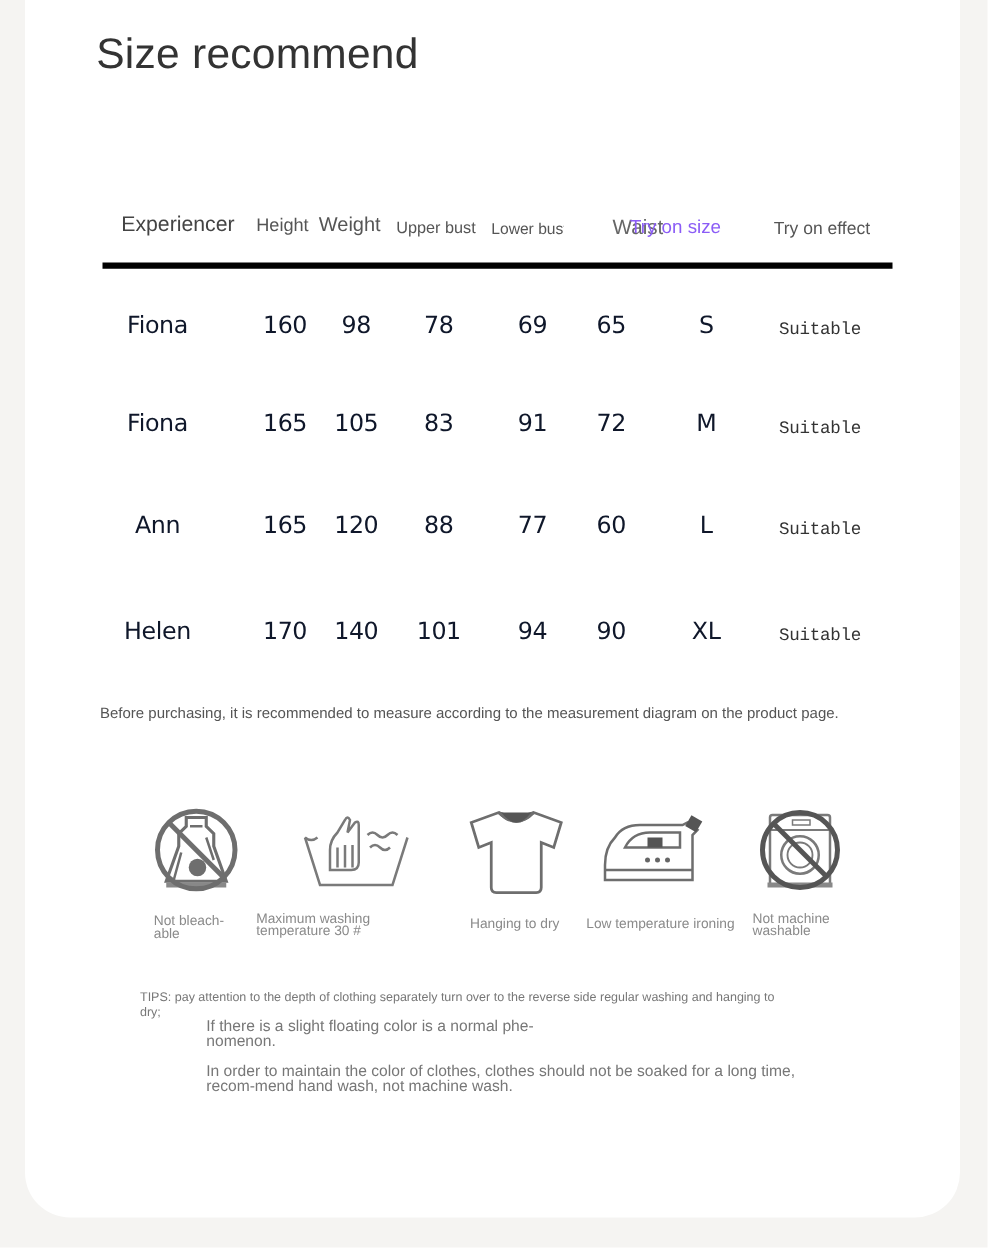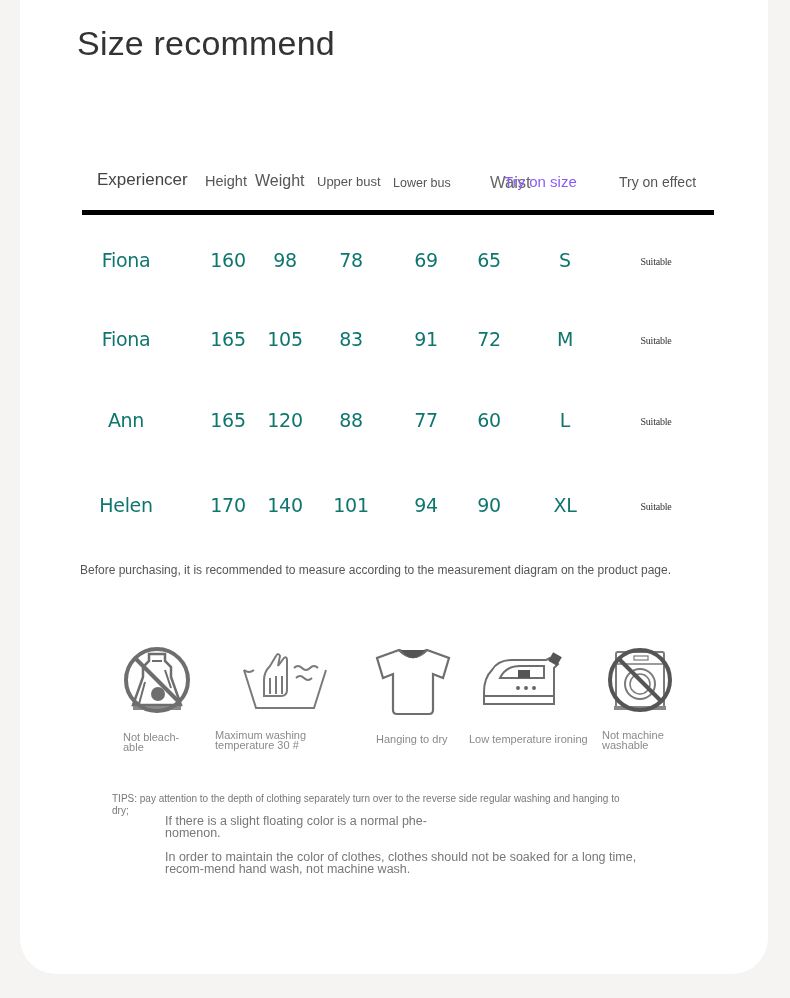--- a/index.html
+++ b/index.html
@@ -22,29 +22,29 @@
     }
     .hdr {
       position: absolute; top: 170px; color: #444;
       white-space: nowrap; line-height: 20px;
     }
     .hdr-line {
       position: absolute; left: 82px; top: 210px;
       width: 632px; height: 5px; background: #000;
     }
     .cell {
-      position: absolute; color: #0f766e; white-space: nowrap;
+      position: absolute; color: #0f172a; white-space: nowrap;
       font-family: "DejaVu Sans", sans-serif;
       font-size: 19px; transform: translateX(-50%);
       letter-spacing: -0.3px;
     }
     .cell.name { font-size: 19px; }
     .cell.eff {
-      font-family: Liberation Serif, serif;
-      font-size: 10px; color: #333; letter-spacing: -0.2px;
+      font-family: Liberation Mono, monospace;
+      font-size: 14px; color: #333; letter-spacing: -0.2px;
     }
     .note {
       position: absolute; left: 80px; top: 563px; width: 600px;
       font-size: 12px; color: #555; line-height: 15px;
     }
     .icon-wrap {
       position: absolute; top: 640px; width: 90px; height: 80px;
       display: flex; align-items: center; justify-content: center;
     }
     .icon-label {
@@ -139,21 +139,21 @@
   <div class="icon-wrap" style="left:240px;">
     <svg width="90" height="64" viewBox="0 0 90 64" fill="none" stroke="#7a7a7a" stroke-width="2">
       <path d="M4 22 l12 38 h58 l12 -38"></path>
       <path d="M4 22 q5 4 10 0"></path>
       <path d="M54 20 q4 -4 8 0 q4 4 8 0 q4 -4 8 0"></path>
       <path d="M56 30 q4 -4 8 0 q4 4 8 0"></path>
       <path d="M24 48 v-16 q0 -8 6 -14 l6 -10 q2 -4 4 0 l-2 10 l6 -8 q3 -2 3 2 v30 q0 6 -6 6 h-12 q-5 0 -5 0 z"></path>
       <path d="M30 30 v16 M36 28 v18 M42 28 v18"></path>
     </svg>
   </div>
-  <span class="icon-label" style="left:215px; top:730px; width:150px;">Maximum washing temperature 30 #</span>
+  <span class="icon-label" style="left:205px; top:730px; width:150px;">Maximum washing temperature 30 #</span>
 
   <div class="icon-wrap" style="left:368px;">
     <svg width="84" height="72" viewBox="0 0 84 72" fill="none" stroke="#6e6e6e" stroke-width="2.2">
       <path d="M28 6 q14 14 28 0 l22 8 l-6 20 l-10 -4 v36 q0 4 -4 4 h-32 q-4 0 -4 -4 v-36 l-10 4 l-6 -20 z"></path>
       <path d="M28 6 q14 14 28 0 q-14 6 -28 0" fill="#555"></path>
       <path d="M30 6 q12 16 24 0 z" fill="#555" stroke="none"></path>
     </svg>
   </div>
   <span class="icon-label" style="left:376px; top:734px; font-size:11px;">Hanging to dry</span>
 

